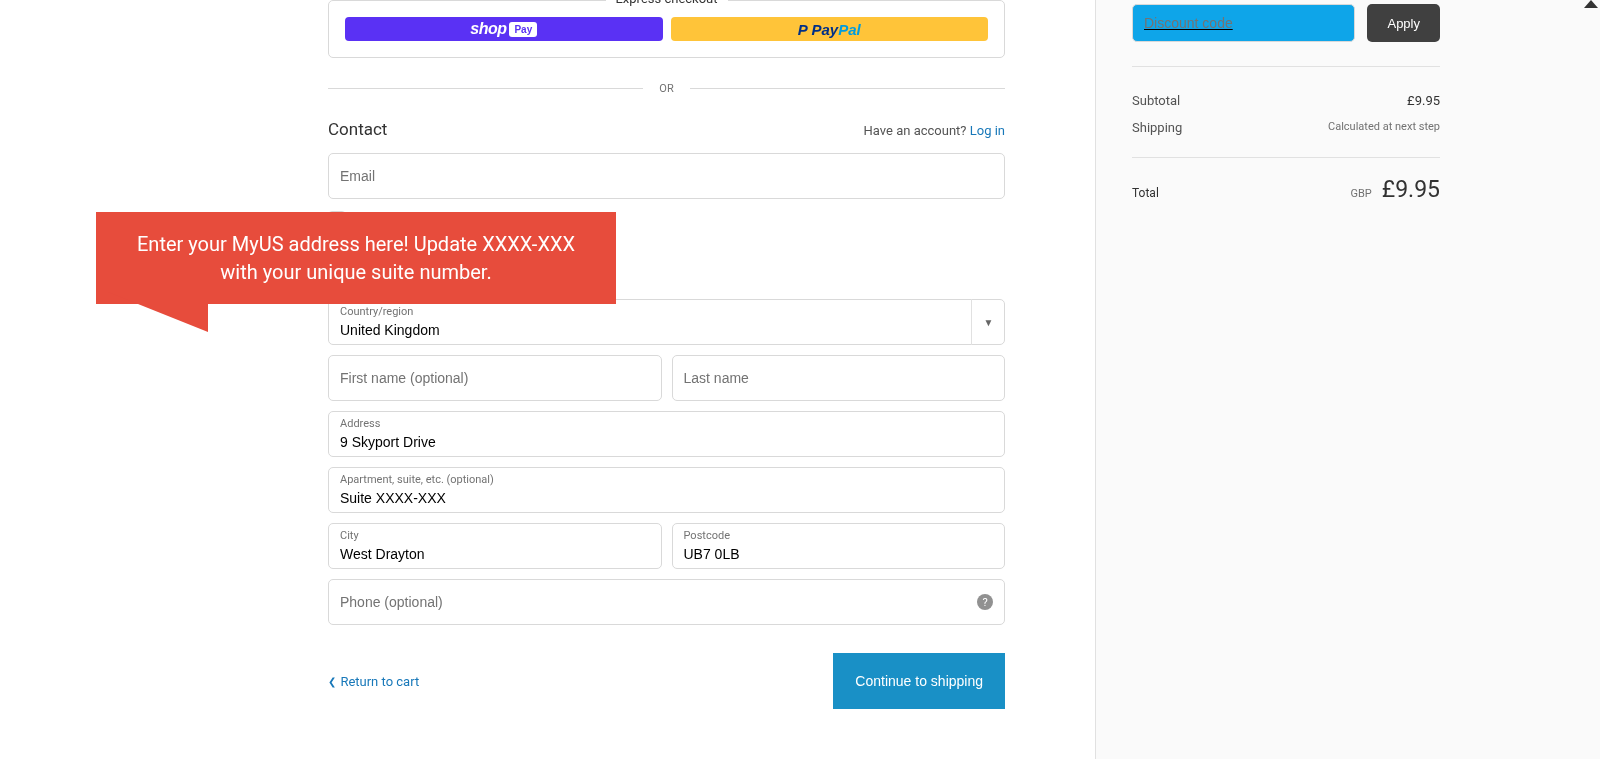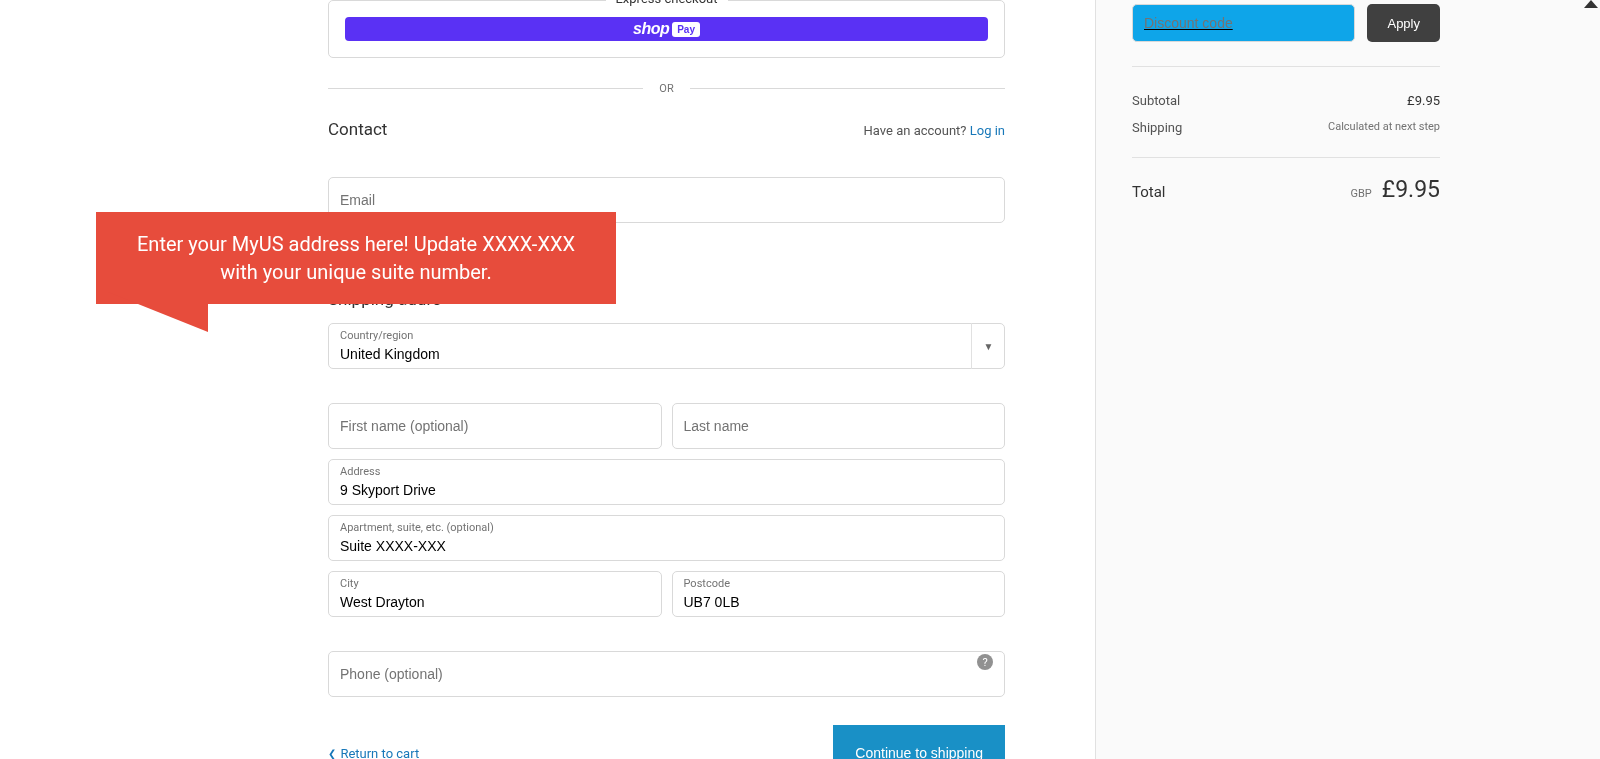--- a/index.html
+++ b/index.html
@@ -31,21 +31,21 @@
     .section-head h2 { font-size: 17px; font-weight: 400; color: #333; }
     .have-account { font-size: 13px; color: #545454; }
     .have-account a { color: #1878b9; text-decoration: none; }
     
     
     .field { border: 1px solid #d9d9d9; border-radius: 5px; padding: 10px 11px; font-size: 14px; width: 100%; background: #fff; }
     .field::placeholder { color: #737373; }
     .float-field { position: relative; }
     .float-field .mini-label { position: absolute; top: 6px; left: 12px; font-size: 11px; color: #737373; pointer-events: none; }
     .float-field .field { padding-top: 19px; padding-bottom: 4px; height: 46px; }
-    .plain-field .field { height: 46px; margin-top: 24px; }
+    .plain-field .field { height: 46px; }
     
     .check-row { display: flex; align-items: center; gap: 10px; margin-top: 12px; }
     .checkbox { width: 18px; height: 18px; border: 1px solid #d9d9d9; border-radius: 4px; cursor: pointer; flex-shrink: 0; }
     .check-label { font-size: 13px; color: #545454; }
     
     .addr-section { margin-top: 36px; }
     
     .country-field { position: relative; }
     .country-field .chevron { position: absolute; right: 0; top: 0; height: 100%; width: 34px; border-left: 1px solid #e1e1e1; display: flex; align-items: center; justify-content: center; color: #666; font-size: 10px; cursor: pointer; }
     
@@ -66,21 +66,21 @@
     .discount-row { display: flex; gap: 12px; padding-bottom: 24px; border-bottom: 1px solid #e1e1e1; margin-bottom: 20px; padding-top: 4px;}
     .discount-row .field { flex: 1; background: #0ea5e9; text-decoration: underline; }
     .apply-btn { background: #404040; color: #fff; border: none; border-radius: 5px; padding: 0 20px; font-size: 13px; cursor: not-allowed; }
     
     .summary-row { display: flex; justify-content: space-between; font-size: 13px; color: #535353; padding: 6px 0; }
     .summary-row .val { color: #323232; }
     .ship-note { font-size: 11px; color: #717171; }
     .summary-sec { padding-bottom: 16px; border-bottom: 1px solid #e1e1e1; }
     
     .total-row { display: flex; justify-content: space-between; align-items: baseline; padding-top: 18px; }
-    .total-row .lbl { font-size: 15px; color: #323232; }
+    .total-row .lbl { font-size: 12px; color: #323232; }
     .total-right { display: flex; align-items: baseline; gap: 10px; }
     .currency-code { font-size: 11px; color: #717171; }
     .total-amount { font-size: 23px; color: #323232; }
     
     
     .callout-wrap { position: absolute; z-index: 50; }
     .callout-box { background: #e74c3c; color: #fff; padding: 18px 30px; font-size: 20px; text-align: center; line-height: 1.4; width: 520px; }
     .tail-tri { position: absolute; left: 12px; top: 80px; width: 0; height: 0; border-right: 100px solid #e74c3c; border-bottom: 40px solid transparent; }
     
     .left-col { position: relative; }
@@ -93,20 +93,23 @@
 <div class="page-wrap">
   <div class="left-col">
 
     <div class="express-box">
       <span class="express-label">Express checkout</span>
       <div class="express-buttons">
         <button class="exp-btn shop-pay">
           <span class="shop-pay-text">shop</span>
             <span class="shop-pay-badge">Pay</span>
         </button>
+        <button class="exp-btn paypal">
+          <span><span class="pp-p">P </span><span class="pp-pay">Pay</span><span class="pp-pal">Pal</span></span>
+        </button>
       </div>
     </div>
 
     <div class="or-div">
       <span class="or-text">OR</span>
     </div>
 
     <div class="section-head">
       <h2>Contact</h2>
       <span class="have-account">

